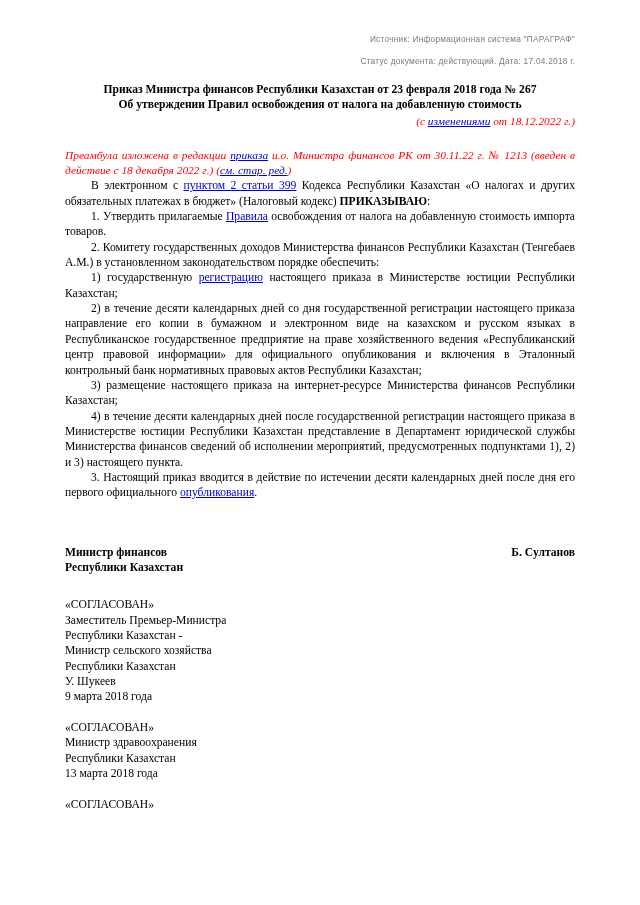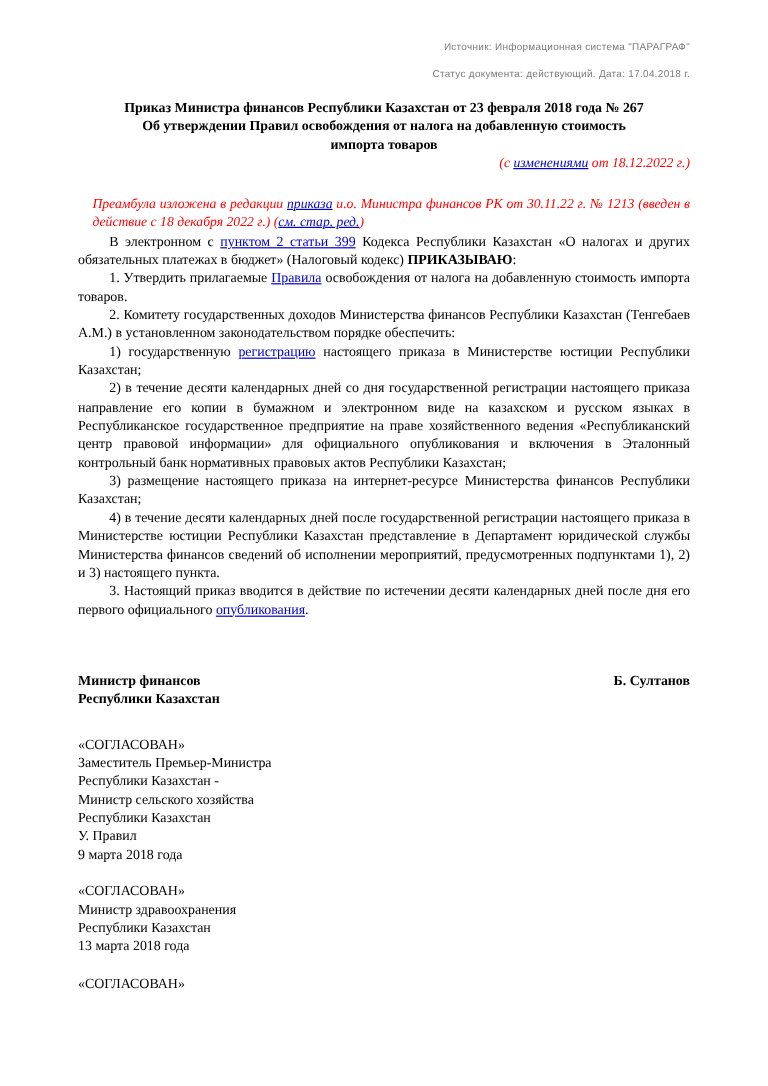--- a/index.html
+++ b/index.html
@@ -68,21 +68,20 @@
   }
 
   
   .preamble {
     color: #ff0000;
     font-style: italic;
     font-size: 11.4px;
     line-height: 15.3px;
     text-align: justify;
     padding-top: 19px;
-    margin-left: 12px;
   }
   .preamble .lnk {
     color: #0000cc;
     text-decoration: underline;
     font-style: italic;
   }
 
   
   p.body {
     margin: 0;
@@ -129,21 +128,20 @@
 <body>
 
 <div class="page">
 
   <div class="meta meta-source">Источник: Информационная система "ПАРАГРАФ"</div>
   <div class="meta meta-status">Статус документа: действующий. Дата: 17.04.2018 г.</div>
 
   <div class="title-block">
     <span class="title-line">Приказ Министра финансов Республики Казахстан от 23 февраля 2018 года № 267</span>
     <span class="title-line">Об утверждении Правил освобождения от налога на добавленную стоимость</span>
-    <span class="title-line">импорта товаров</span>
     <div class="amend-line"><span>(с </span><a class="lnk" href="#">изменениями</a><span> от 18.12.2022 г.)</span></div>
   </div>
 
   <div class="preamble"><span>Преамбула изложена в редакции </span><a class="lnk" href="#">приказа</a><span> и.о. Министра финансов РК от 30.11.22 г. № 1213 (введен в действие с 18 декабря 2022 г.) (</span><a class="lnk" href="#">см. стар. ред.</a><span>)</span></div>
 
   <p class="body first"><span>В электронном с </span><a class="lnk" href="#">пунктом 2 статьи 399</a><span> Кодекса Республики Казахстан «О налогах и других обязательных платежах в бюджет» (Налоговый кодекс) </span><span class="bold">ПРИКАЗЫВАЮ</span><span>:</span></p>
 
   <p class="body"><span>1. Утвердить прилагаемые </span><a class="lnk" href="#">Правила</a><span> освобождения от налога на добавленную стоимость импорта товаров.</span></p>
 
   <p class="body">2. Комитету государственных доходов Министерства финансов Республики Казахстан (Тенгебаев А.М.) в установленном законодательством порядке обеспечить:</p>
@@ -169,21 +167,21 @@
   </div>
 
   <div class="approvals">
 
     <div class="approval-group">
       <span class="approval-line">«СОГЛАСОВАН»</span>
       <span class="approval-line">Заместитель Премьер-Министра</span>
       <span class="approval-line">Республики Казахстан -</span>
       <span class="approval-line">Министр сельского хозяйства</span>
       <span class="approval-line">Республики Казахстан</span>
-      <span class="approval-line">У. Правил</span>
+      <span class="approval-line">У. Шукеев</span>
       <span class="approval-line">9 марта 2018 года</span>
     </div>
 
     <div class="approval-group">
       <span class="approval-line">«СОГЛАСОВАН»</span>
       <span class="approval-line">Министр здравоохранения</span>
       <span class="approval-line">Республики Казахстан</span>
       <span class="approval-line">13 марта 2018 года</span>
     </div>
 

